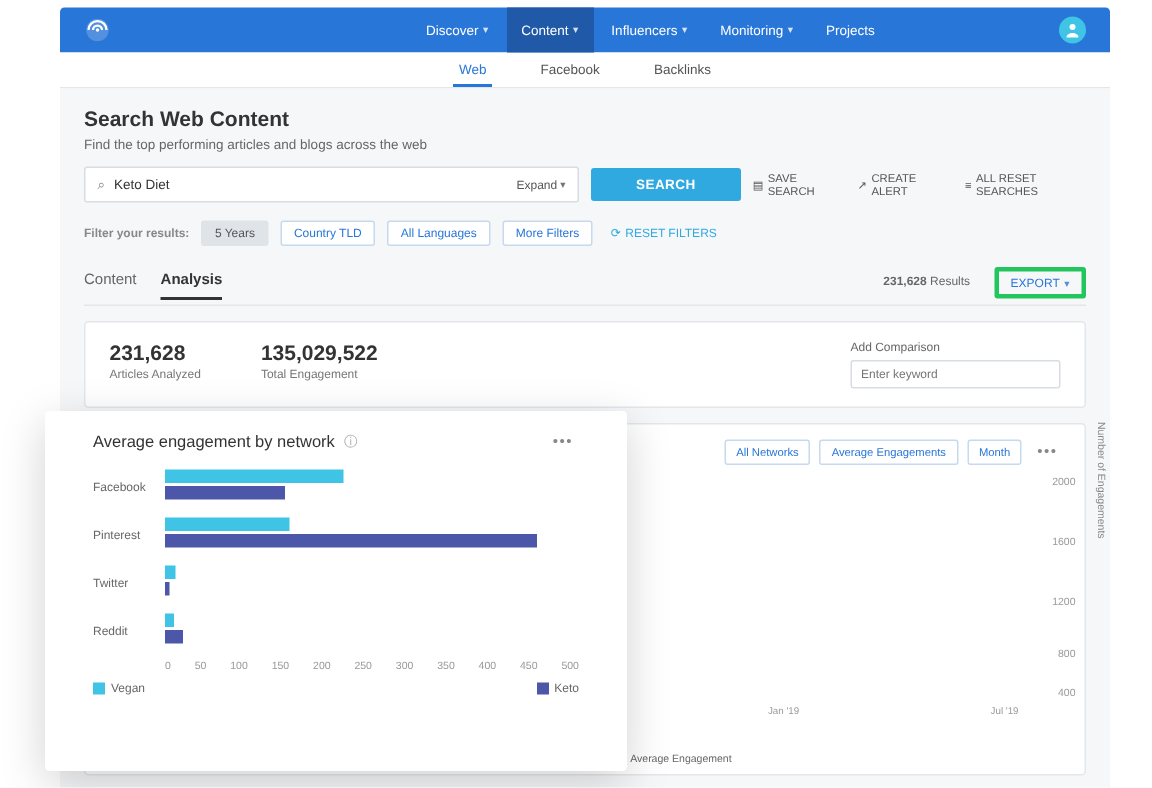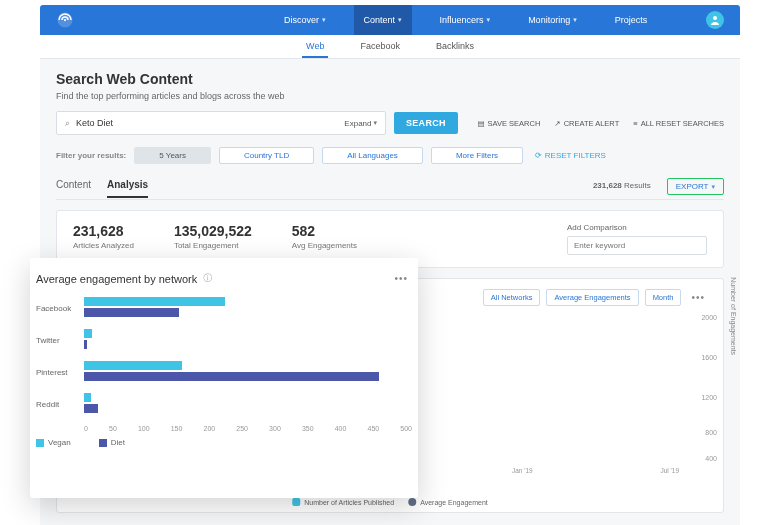--- a/index.html
+++ b/index.html
@@ -1,47 +1,47 @@
 <!DOCTYPE html>
 <html><head>
 <meta charset="utf-8">
 <style>
   * { box-sizing: border-box; margin: 0; padding: 0; }
   body { font-family: -apple-system, BlinkMacSystemFont, "Segoe UI", Helvetica, Arial, sans-serif; background: #fff; width: 768px; height: 525px; position: relative; overflow: hidden; }
   .shell { position: absolute; left: 40px; top: 5px; width: 700px; }
   .topbar { background: #2876d8; height: 30px; display: flex; align-items: center; padding: 0 16px; border-radius: 3px 3px 0 0; }
   .logo { width: 18px; height: 18px; }
-  .nav { margin-left: 200px; display: flex; gap: 18px; align-items: flex-start; height: 100%; }
+  .nav { margin-left: 200px; display: flex; gap: 2px; align-items: flex-start; height: 100%; }
   .nav-item { color: #fff; font-size: 9px; padding: 0 10px; height: 100%; display: flex; align-items: center; gap: 3px; cursor: pointer; }
   .nav-item.active { background: #1f59a8; }
   .caret { font-size: 7px; opacity: .8; }
   .avatar { margin-left: auto; width: 18px; height: 18px; border-radius: 50%; background: #3fc4e6; display: flex; align-items: center; justify-content: center; }
   .subtabs { background: #fff; height: 24px; display: flex; align-items: center; justify-content: center; gap: 28px; border-bottom: 1px solid #e3e6ea; }
   .subtab { font-size: 9px; color: #555; padding: 0 4px; height: 100%; display: flex; align-items: center; border-bottom: 2px solid transparent; cursor: pointer; }
   .subtab.active { color: #2876d8; border-bottom-color: #2876d8; }
   .main { background: #f6f7f8; padding: 12px 16px 20px; }
   .title { font-size: 14px; font-weight: 600; color: #333; }
   .subtitle { font-size: 9px; color: #666; margin-top: 4px; }
   .searchrow { display: flex; align-items: center; gap: 8px; margin-top: 10px; }
   .searchbox { flex: 0 0 330px; height: 24px; background: #fff; border: 1px solid #d8dde2; border-radius: 2px; display: flex; align-items: center; padding: 0 8px; gap: 6px; }
   .searchbox input { border: none; outline: none; font-size: 9px; flex: 1; color: #333; }
   .expand { font-size: 8px; color: #555; display: flex; align-items: center; gap: 2px; }
-  .btn-primary { background: #2fa9e0; color: #fff; border: none; font-size: 9px; font-weight: 600; padding: 6px 12px; border-radius: 2px; cursor: pointer; letter-spacing: .3px; text-align: center; }
+  .btn-primary { background: #2fa9e0; color: #fff; border: none; font-size: 9px; font-weight: 600; padding: 6px 30px; border-radius: 2px; cursor: pointer; letter-spacing: .3px; text-align: center; }
   .right-actions { margin-left: auto; display: flex; gap: 14px; }
   .action { font-size: 7.5px; color: #555; display: flex; align-items: center; gap: 3px; cursor: pointer; }
   .filters { display: flex; align-items: center; gap: 8px; margin-top: 12px; font-size: 8px; }
   .filters-label { color: #888; font-weight: bold; }
-  .pill { border: 1px solid #c6d9ef; background: #fff; color: #2876d8; padding: 3px 24px; border-radius: 2px; cursor: pointer; font-size: 8px; }
+  .pill { border: 1px solid #c6d9ef; background: #fff; color: #2876d8; padding: 3px 8px; border-radius: 2px; cursor: pointer; font-size: 8px; }
   .pill.sel { background: #dfe4e9; border-color: #dfe4e9; color: #555; }
   .reset { color: #2fa9e0; font-size: 8px; cursor: pointer; display: flex; align-items: center; gap: 3px; margin-left: 4px; }
   .tabrow { display: flex; align-items: center; gap: 16px; margin-top: 14px; border-bottom: 1px solid #e3e6ea; }
   .mtab { font-size: 10px; color: #666; padding-bottom: 6px; border-bottom: 2px solid transparent; cursor: pointer; }
   .mtab.active { color: #333; font-weight: 600; border-bottom-color: #333; }
   .results-count { margin-left: auto; font-size: 8px; color: #666; padding-bottom: 6px; }
-  .export { border: 1px solid #22c55e; color: #2876d8; font-size: 8px; padding: 3px 8px; border-radius: 2px; display: flex; align-items: center; gap: 3px; cursor: pointer; margin-bottom: 4px; }
+  .export { border: 3px solid #22c55e; color: #2876d8; font-size: 8px; padding: 3px 8px; border-radius: 2px; display: flex; align-items: center; gap: 3px; cursor: pointer; margin-bottom: 4px; }
   .stats-card { background: #fff; border: 1px solid #e3e6ea; border-radius: 3px; margin-top: 10px; padding: 12px 16px; display: flex; align-items: flex-start; gap: 40px; }
   .stat-val { font-size: 14px; font-weight: 600; color: #333; }
   .stat-lbl { font-size: 8px; color: #777; margin-top: 2px; }
   .addcomp { margin-left: auto; }
   .addcomp-lbl { font-size: 8px; color: #666; }
   .addcomp input { margin-top: 4px; border: 1px solid #d8dde2; font-size: 8px; padding: 4px 6px; width: 140px; border-radius: 2px; outline: none; color: #888; }
   .chart2-card { background: #fff; border: 1px solid #e3e6ea; border-radius: 3px; margin-top: 10px; padding: 10px 14px 14px; position: relative; height: 235px; }
   .chart2-head { display: flex; align-items: center; justify-content: flex-end; gap: 6px; }
   .mini-pill { border: 1px solid #c6d9ef; color: #2876d8; font-size: 7.5px; padding: 3px 7px; border-radius: 2px; cursor: pointer; }
   .dots { color: #888; font-size: 10px; letter-spacing: 1px; cursor: pointer; padding: 0 4px; }
@@ -52,34 +52,34 @@
   .bars-area { position: absolute; left: 0; right: 30px; bottom: 12px; top: 0; display: flex; align-items: flex-end; gap: 2px; overflow: hidden; }
   .bars-area .b { width: 8px; background: #3fc4e6; }
   .line-svg { position: absolute; left: 0; right: 30px; top: 0; bottom: 12px; pointer-events: none; }
   .xaxis2 { position: absolute; left: 0; right: 30px; bottom: 0; display: flex; justify-content: space-between; font-size: 6.5px; color: #999; }
   .chart2-legend { position: absolute; bottom: 6px; left: 50%; transform: translateX(-50%); display: flex; gap: 14px; font-size: 7px; color: #666; align-items: center; }
   .lg { display: flex; align-items: center; gap: 4px; }
   .sw { width: 8px; height: 8px; border-radius: 2px; }
   .sw.teal { background: #3fc4e6; }
   .sw.slate { background: #607088; width: 8px; height: 8px; border-radius: 50%; }
   
-  .overlay { position: absolute; left: 30px; top: 258px; width: 388px; height: 240px; background: #fff; box-shadow: 0 8px 30px rgba(0,0,0,.18); border-radius: 3px; padding: 14px 6px 10px; }
+  .overlay { position: absolute; left: 30px; top: 274px; width: 388px; height: 240px; background: #fff; box-shadow: 0 8px 30px rgba(0,0,0,.18); border-radius: 3px; padding: 14px 32px 10px; }
   .overlay-head { display: flex; align-items: center; }
   .overlay-title { font-size: 11px; color: #333; font-weight: 500; }
   .info-ic { margin-left: 6px; color: #aaa; font-size: 9px; }
   .overlay .dots { margin-left: auto; }
   .hbar-chart { margin-top: 12px; }
   .hrow { display: flex; align-items: center; margin-bottom: 10px; }
   .hlabel { width: 48px; font-size: 8px; color: #666; text-align: left; }
   .hbars { flex: 1; position: relative; }
   .hb { height: 9px; margin-bottom: 2px; }
   .hb.teal { background: #3fc4e6; }
   .hb.indigo { background: #4d57a9; }
   .xaxis1 { display: flex; justify-content: space-between; font-size: 7px; color: #999; margin-left: 48px; margin-top: 2px; }
-  .overlay-legend { display: flex; justify-content: flex-start; gap: 28px; font-size: 8px; color: #666; margin-top: 6px; }
+  .overlay-legend { display: flex; justify-content: space-between; gap: 16px; font-size: 8px; color: #666; margin-top: 6px; }
   .sw2 { width: 8px; height: 8px; }
   .sw2.teal { background: #3fc4e6; }
   .sw2.indigo { background: #4d57a9; }
 </style>
 </head>
 <body>
 
 <div class="shell">
   <div class="topbar">
     <span class="logo">
@@ -178,24 +178,20 @@
     </div>
 
     <div class="stats-card">
       <div>
         <div class="stat-val">231,628</div>
         <div class="stat-lbl">Articles Analyzed</div>
       </div>
       <div>
         <div class="stat-val">135,029,522</div>
         <div class="stat-lbl">Total Engagement</div>
-      </div>
-      <div>
-        <div class="stat-val">582</div>
-        <div class="stat-lbl">Avg Engagements</div>
       </div>
       <div class="addcomp">
         <div class="addcomp-lbl">Add Comparison</div>
         <input placeholder="Enter keyword" style="">
       </div>
     </div>
 
     <div class="chart2-card">
       <div class="chart2-head">
         <span class="mini-pill">All Networks</span>
@@ -297,31 +293,31 @@
   </div>
   <div class="hbar-chart" id="hbars">
       <div class="hrow">
         <div class="hlabel">Facebook</div>
         <div class="hbars">
           <div class="hb teal" style="width: 43%;"></div>
           <div class="hb indigo" style="width: 29%;"></div>
         </div>
       </div>
       <div class="hrow">
+        <div class="hlabel">Pinterest</div>
+        <div class="hbars">
+          <div class="hb teal" style="width: 30%;"></div>
+          <div class="hb indigo" style="width: 90%;"></div>
+        </div>
+      </div>
+      <div class="hrow">
         <div class="hlabel">Twitter</div>
         <div class="hbars">
           <div class="hb teal" style="width: 2.4%;"></div>
           <div class="hb indigo" style="width: 1%;"></div>
-        </div>
-      </div>
-      <div class="hrow">
-        <div class="hlabel">Pinterest</div>
-        <div class="hbars">
-          <div class="hb teal" style="width: 30%;"></div>
-          <div class="hb indigo" style="width: 90%;"></div>
         </div>
       </div>
       <div class="hrow">
         <div class="hlabel">Reddit</div>
         <div class="hbars">
           <div class="hb teal" style="width: 2%;"></div>
           <div class="hb indigo" style="width: 4.4%;"></div>
         </div>
       </div>
     </div>
@@ -338,16 +334,16 @@
       <span>450</span>
       <span>500</span>
     </div>
   <div class="overlay-legend">
     <div class="lg">
         <span class="sw2 teal"></span>
         <span>Vegan</span>
       </div>
     <div class="lg">
         <span class="sw2 indigo"></span>
-        <span>Diet</span>
+        <span>Keto</span>
       </div>
   </div>
 </div>
 
 </body></html>

